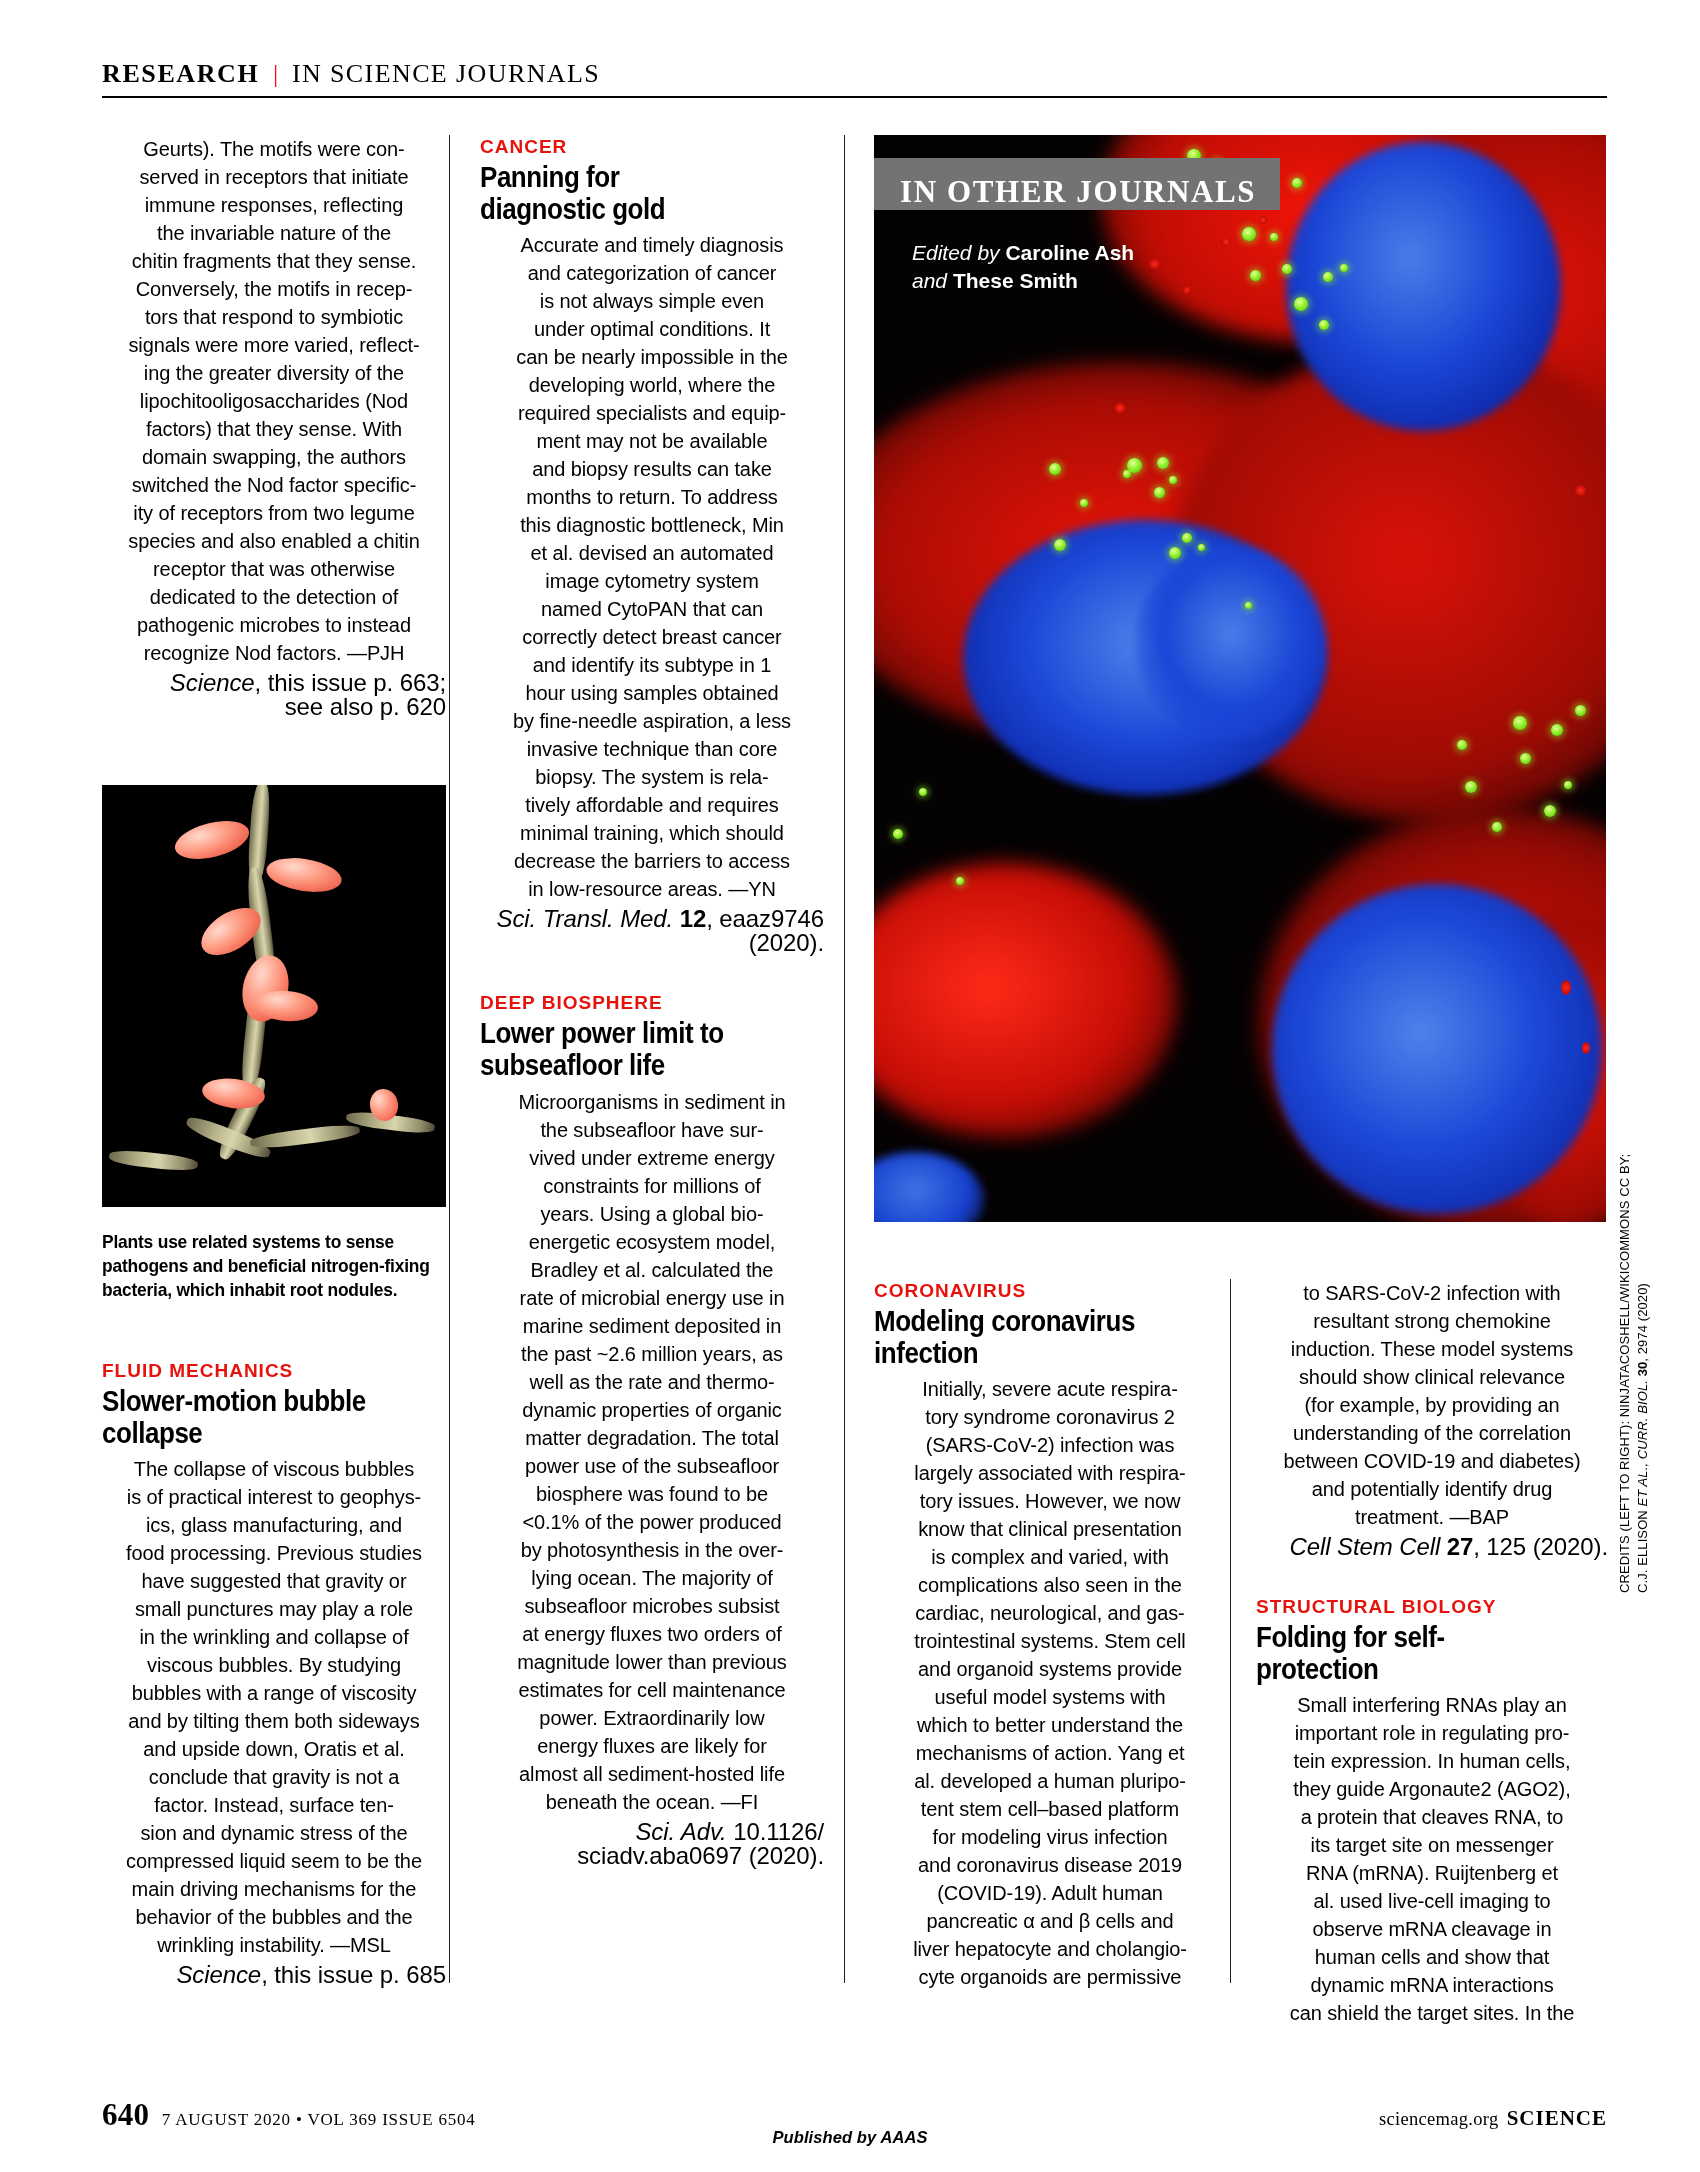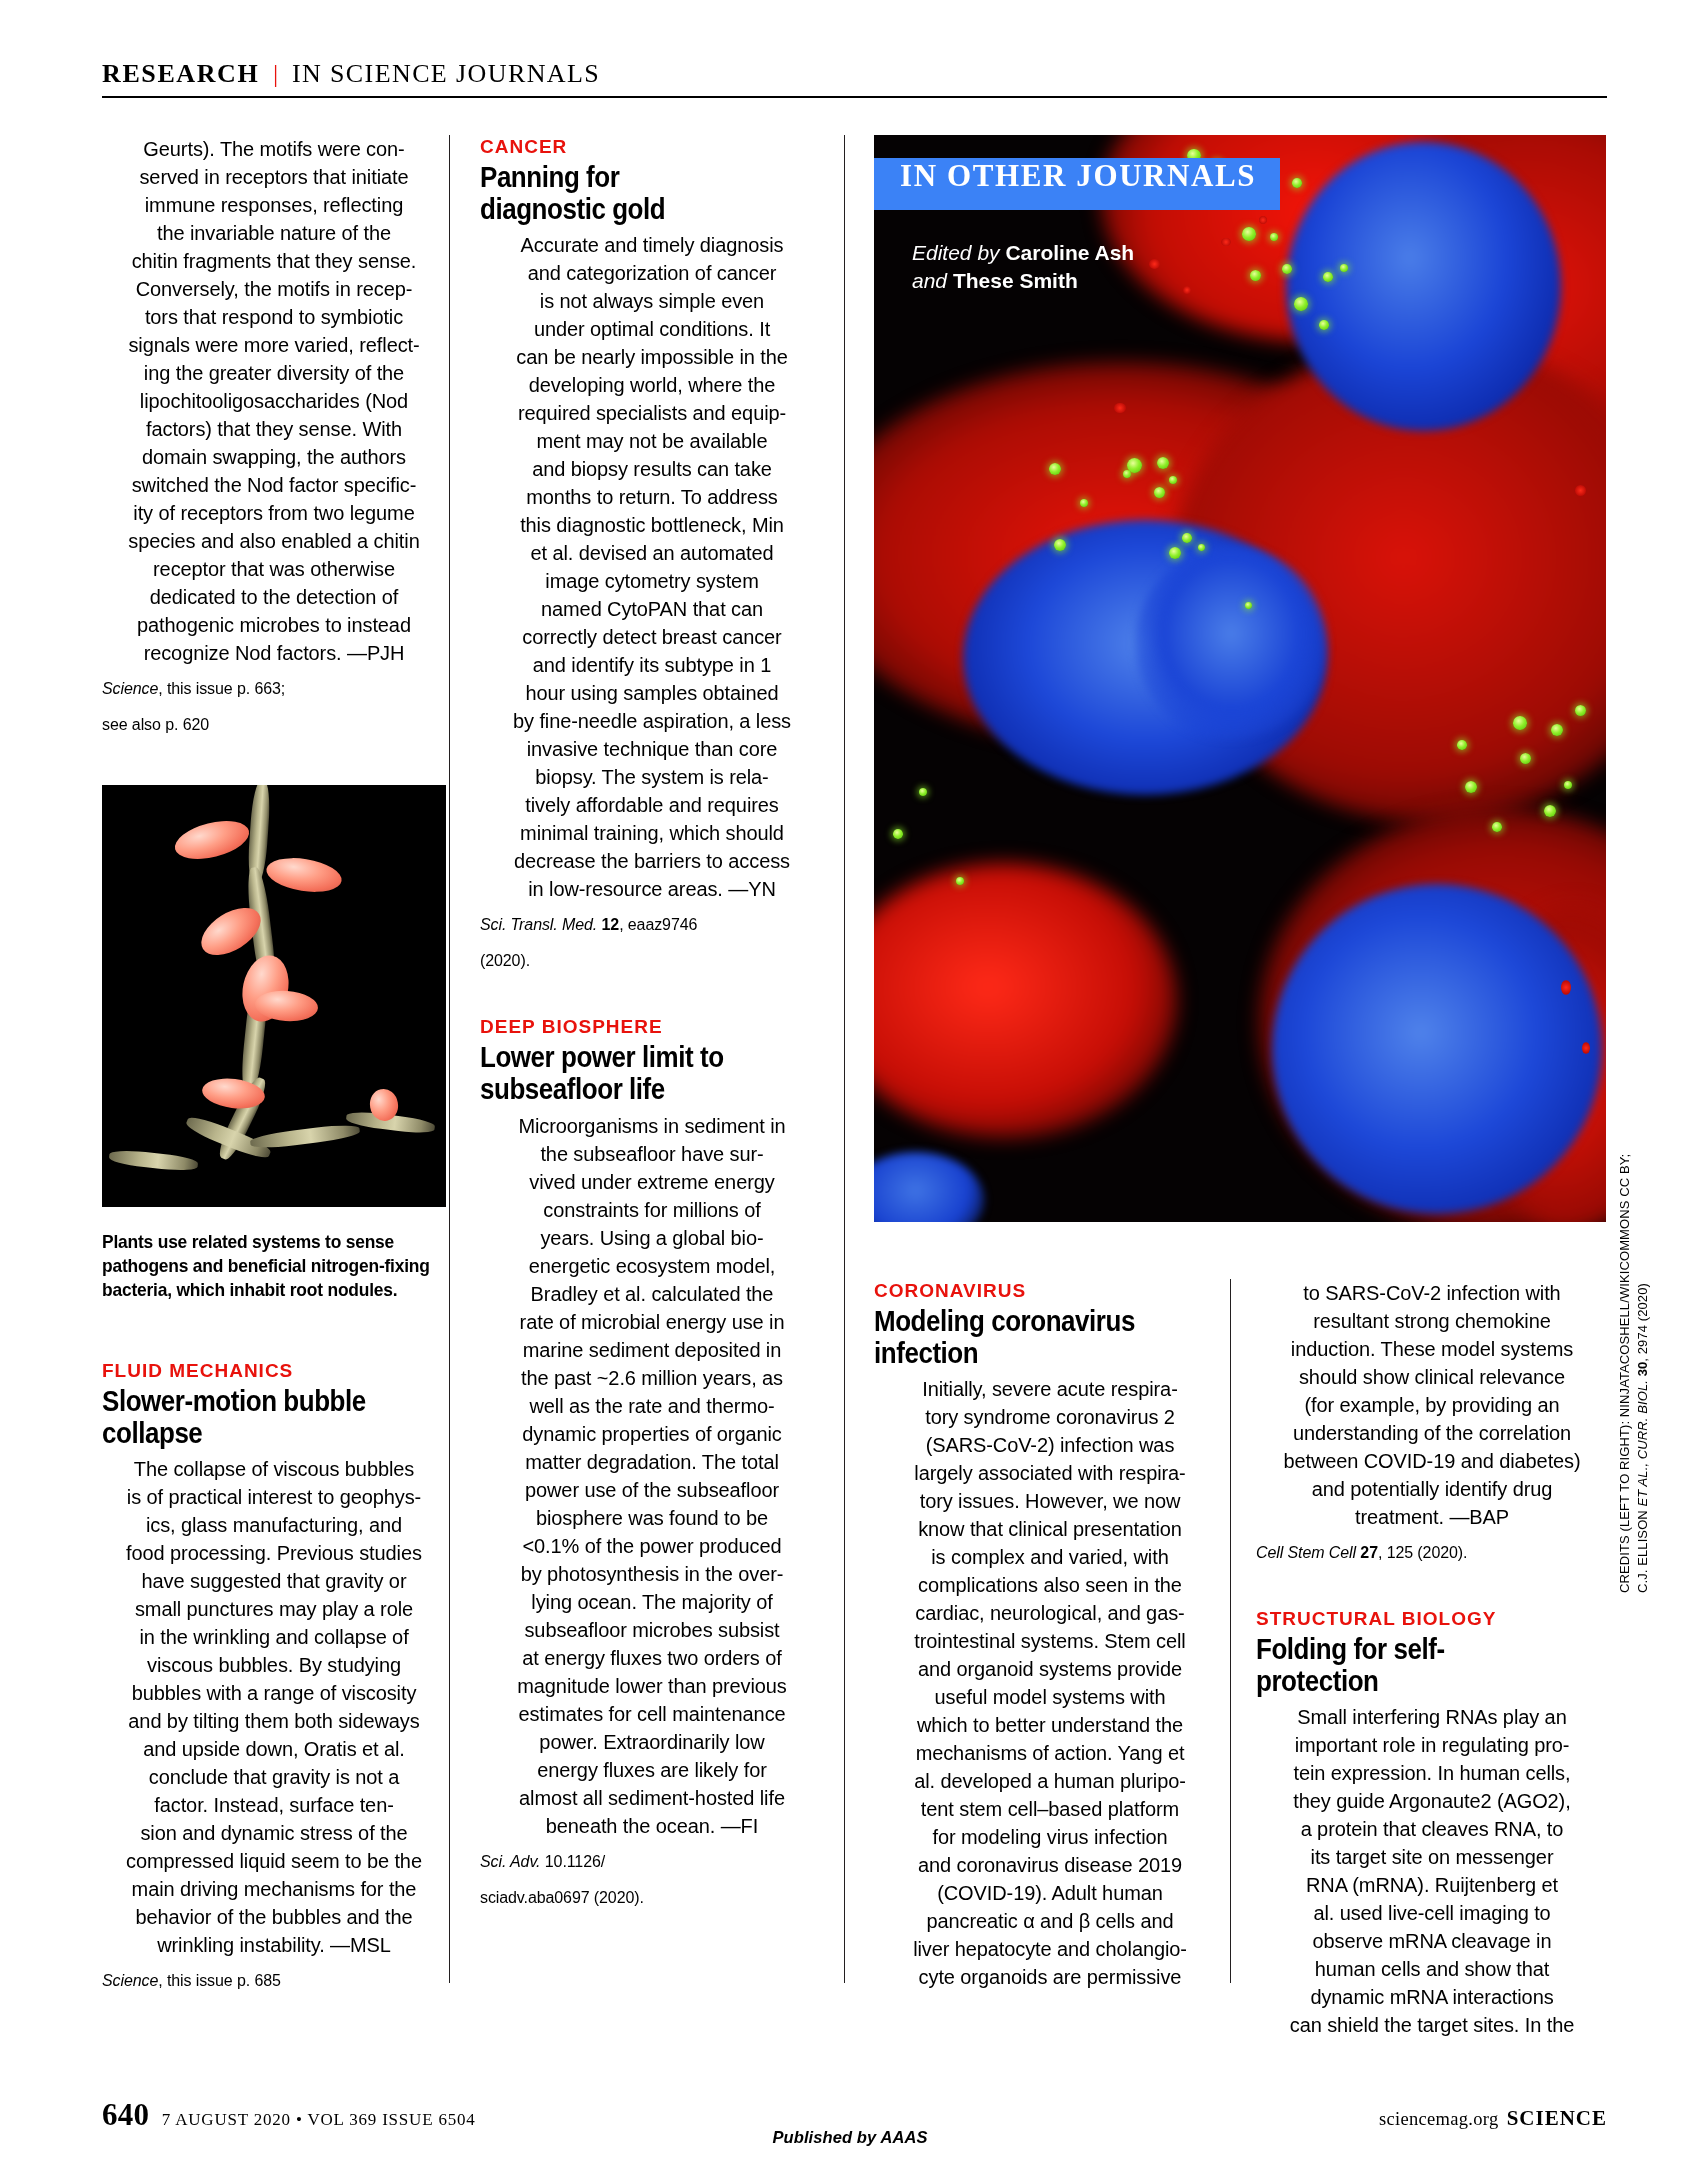--- a/index.html
+++ b/index.html
@@ -76,23 +76,23 @@
   
   .body-text {
     font-size: 20px;
     line-height: 28px;
     text-align: center;
     margin: 0;
     hyphens: none;
     white-space: pre-wrap;
   }
   .cite {
-    font-size: 16px;
-    line-height: 36px;
-    text-align: left;
+    font-size: 24px;
+    line-height: 24px;
+    text-align: right;
     margin: 4.1px 0 0 0;
     white-space: pre-wrap;
   }
   .cite i { font-style: italic; }
   .cite b { font-weight: bold; }
 
   .kicker {
     color: #e8120c;
     font-weight: bold;
     font-size: 19px;
@@ -177,23 +177,23 @@
     border-radius: 50%;
     background: radial-gradient(circle, #ff2a1a 0%, #c00d06 70%, rgba(120,5,2,0) 100%);
   }
 
   #iot-banner {
     position: absolute;
     left: 0;
     top: 23px;
     height: 52px;
     padding: 0 23.4px 0 26px;
-    background: #3b82f6;
+    background: #737373;
     display: flex;
-    align-items: flex-start;
+    align-items: flex-end;
     z-index: 6;
   }
   #iot-banner span {
     color: #fff;
     font-family: "Liberation Serif", serif;
     font-weight: bold;
     font-size: 31px;
     letter-spacing: 1.6px;
   }
   #iot-editors {

